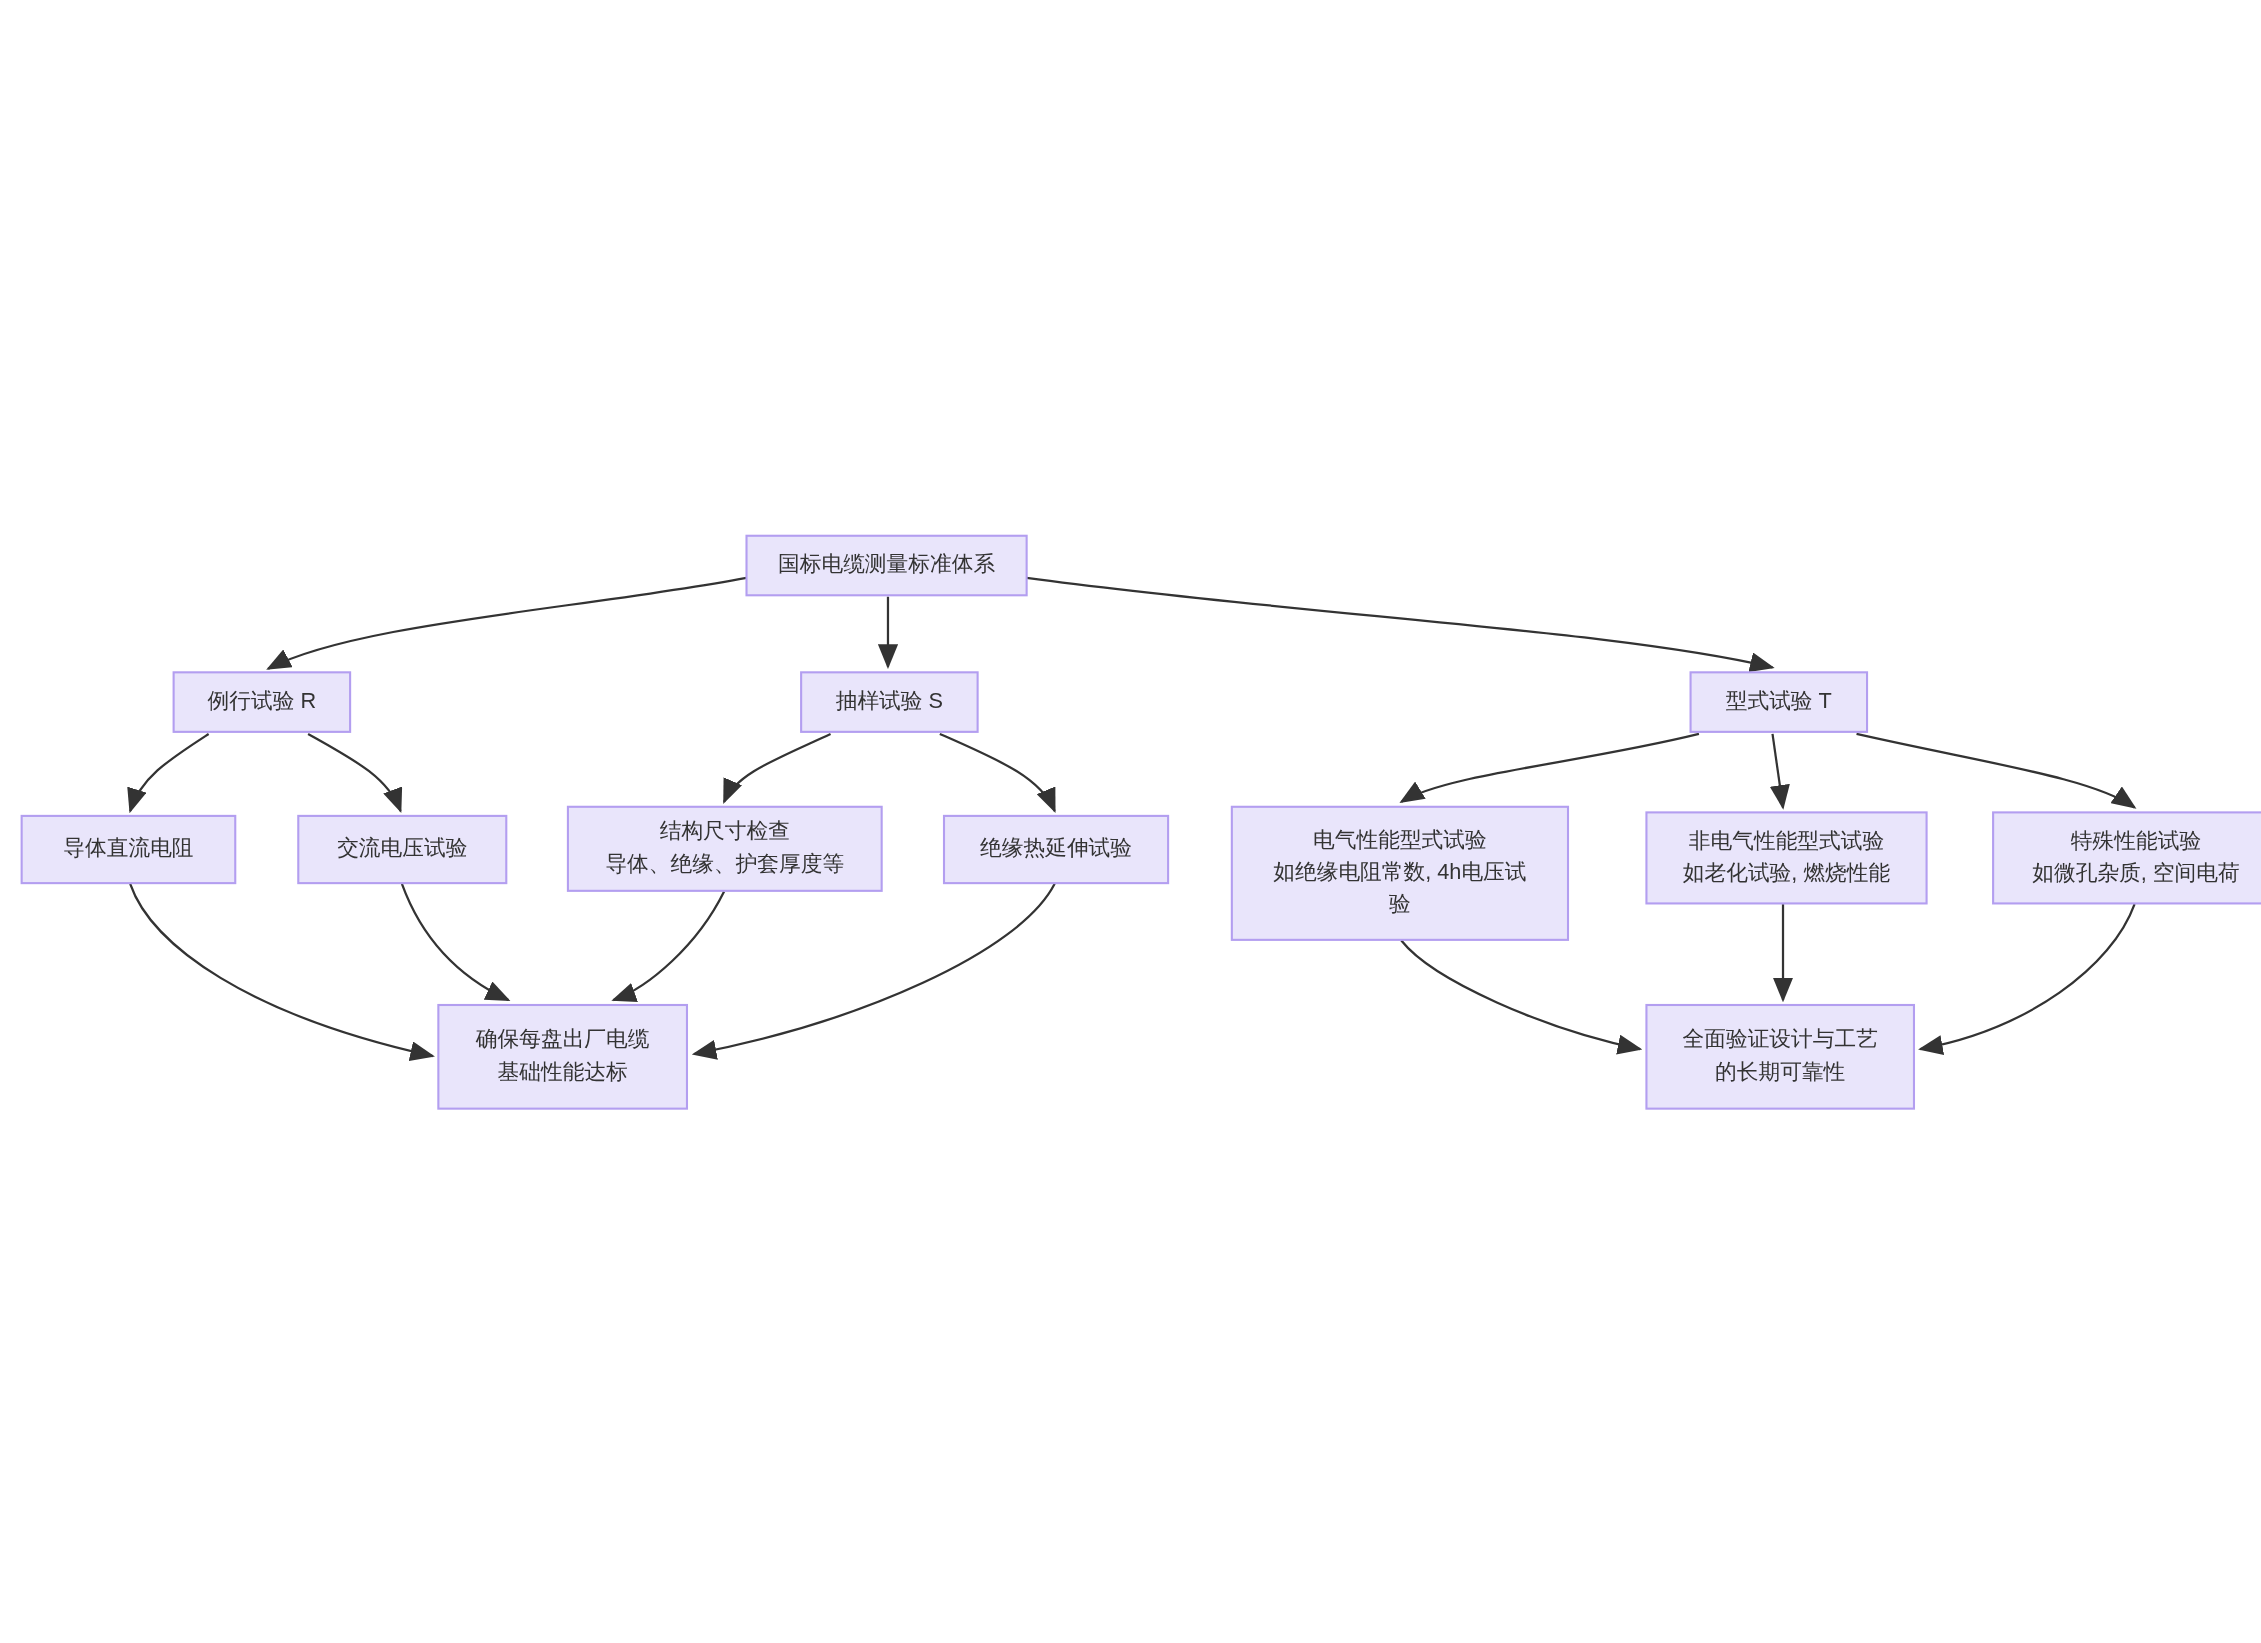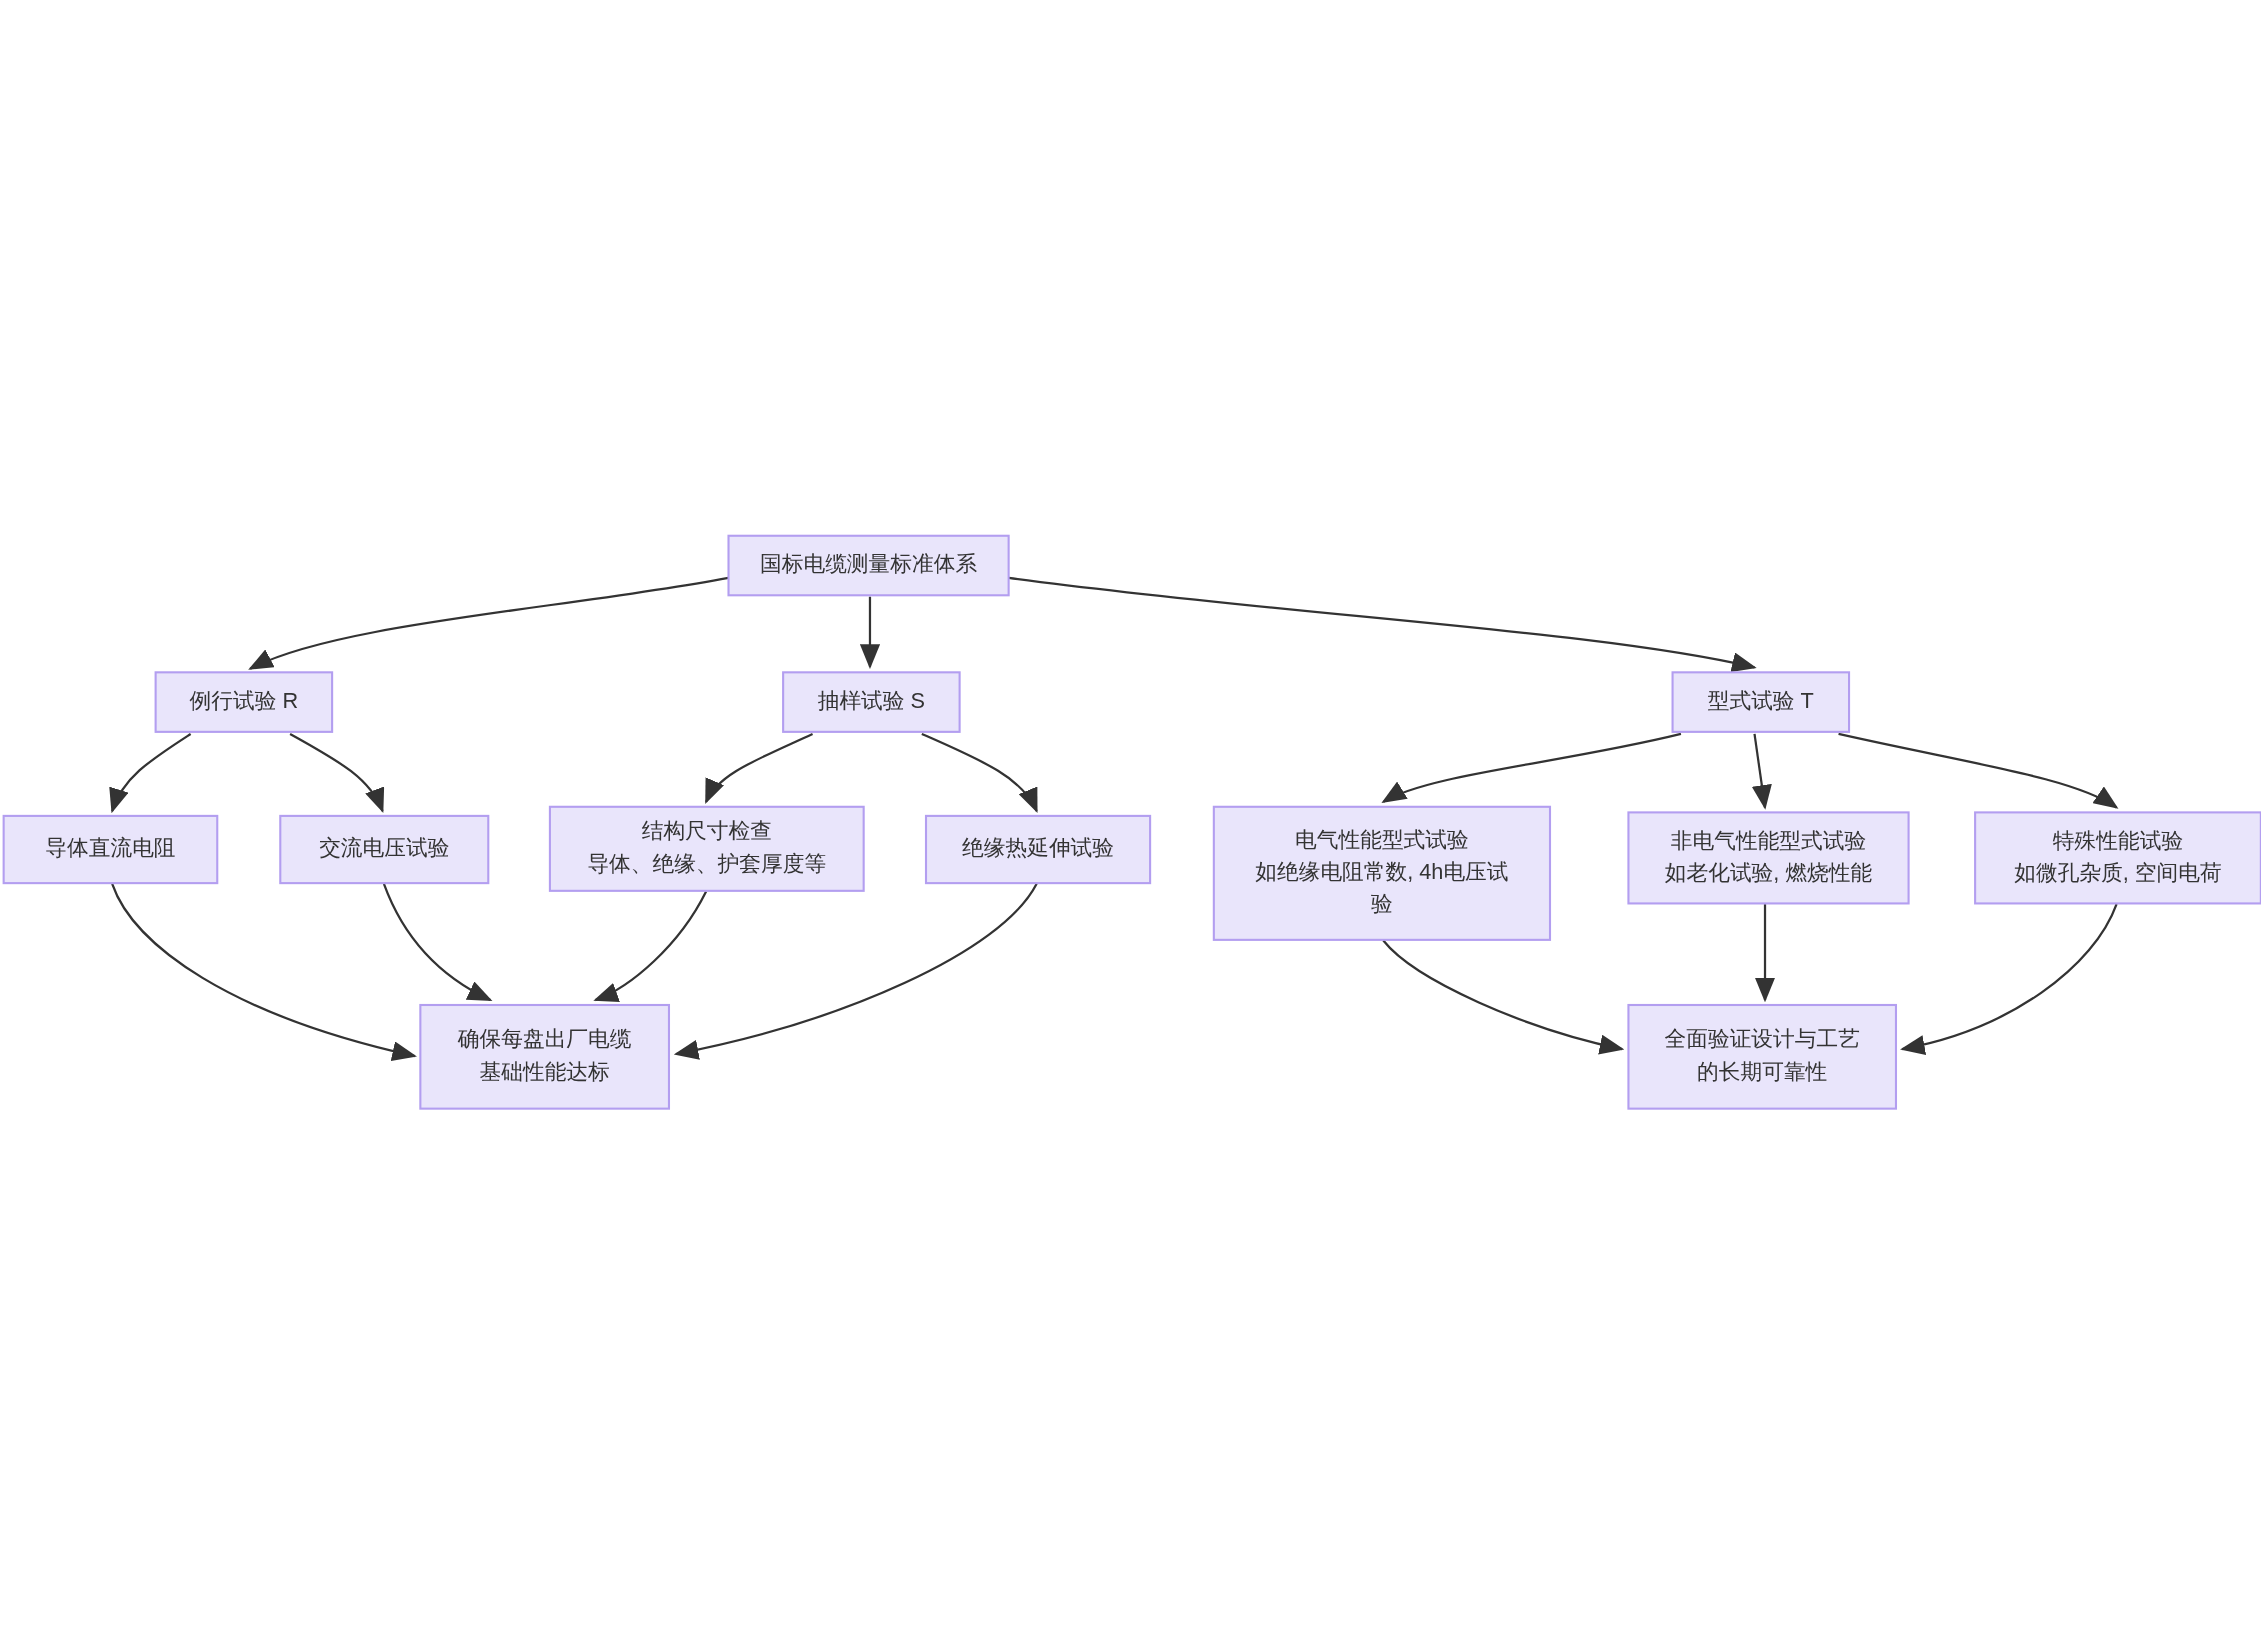--- a/index.html
+++ b/index.html
@@ -10,20 +10,21 @@
   body {
     width: 2261px;
     height: 1643px;
     font-family: "Liberation Sans", "DejaVu Sans", sans-serif;
     overflow: hidden;
   }
   #diagram-root {
     position: relative;
     width: 1790px;
     height: 1643px;
+    padding-left: 18px;
   }
   svg.flow {
     display: block;
     width: 2261px;
     height: 1643px;
   }
   .node-rect {
     fill: #e9e5fb;
     stroke: #b39ef0;
     stroke-width: 3;

